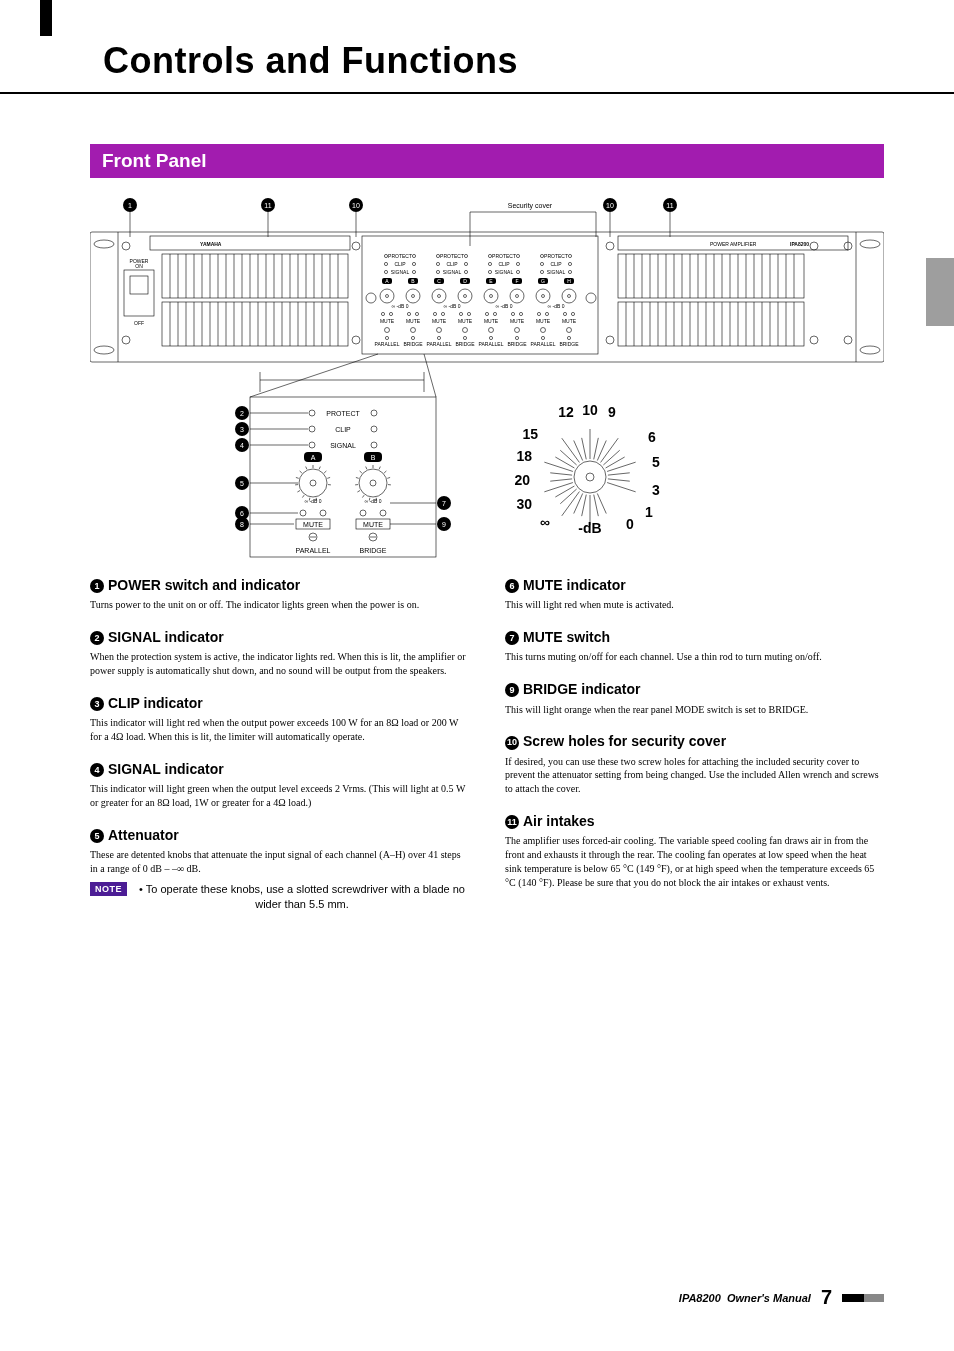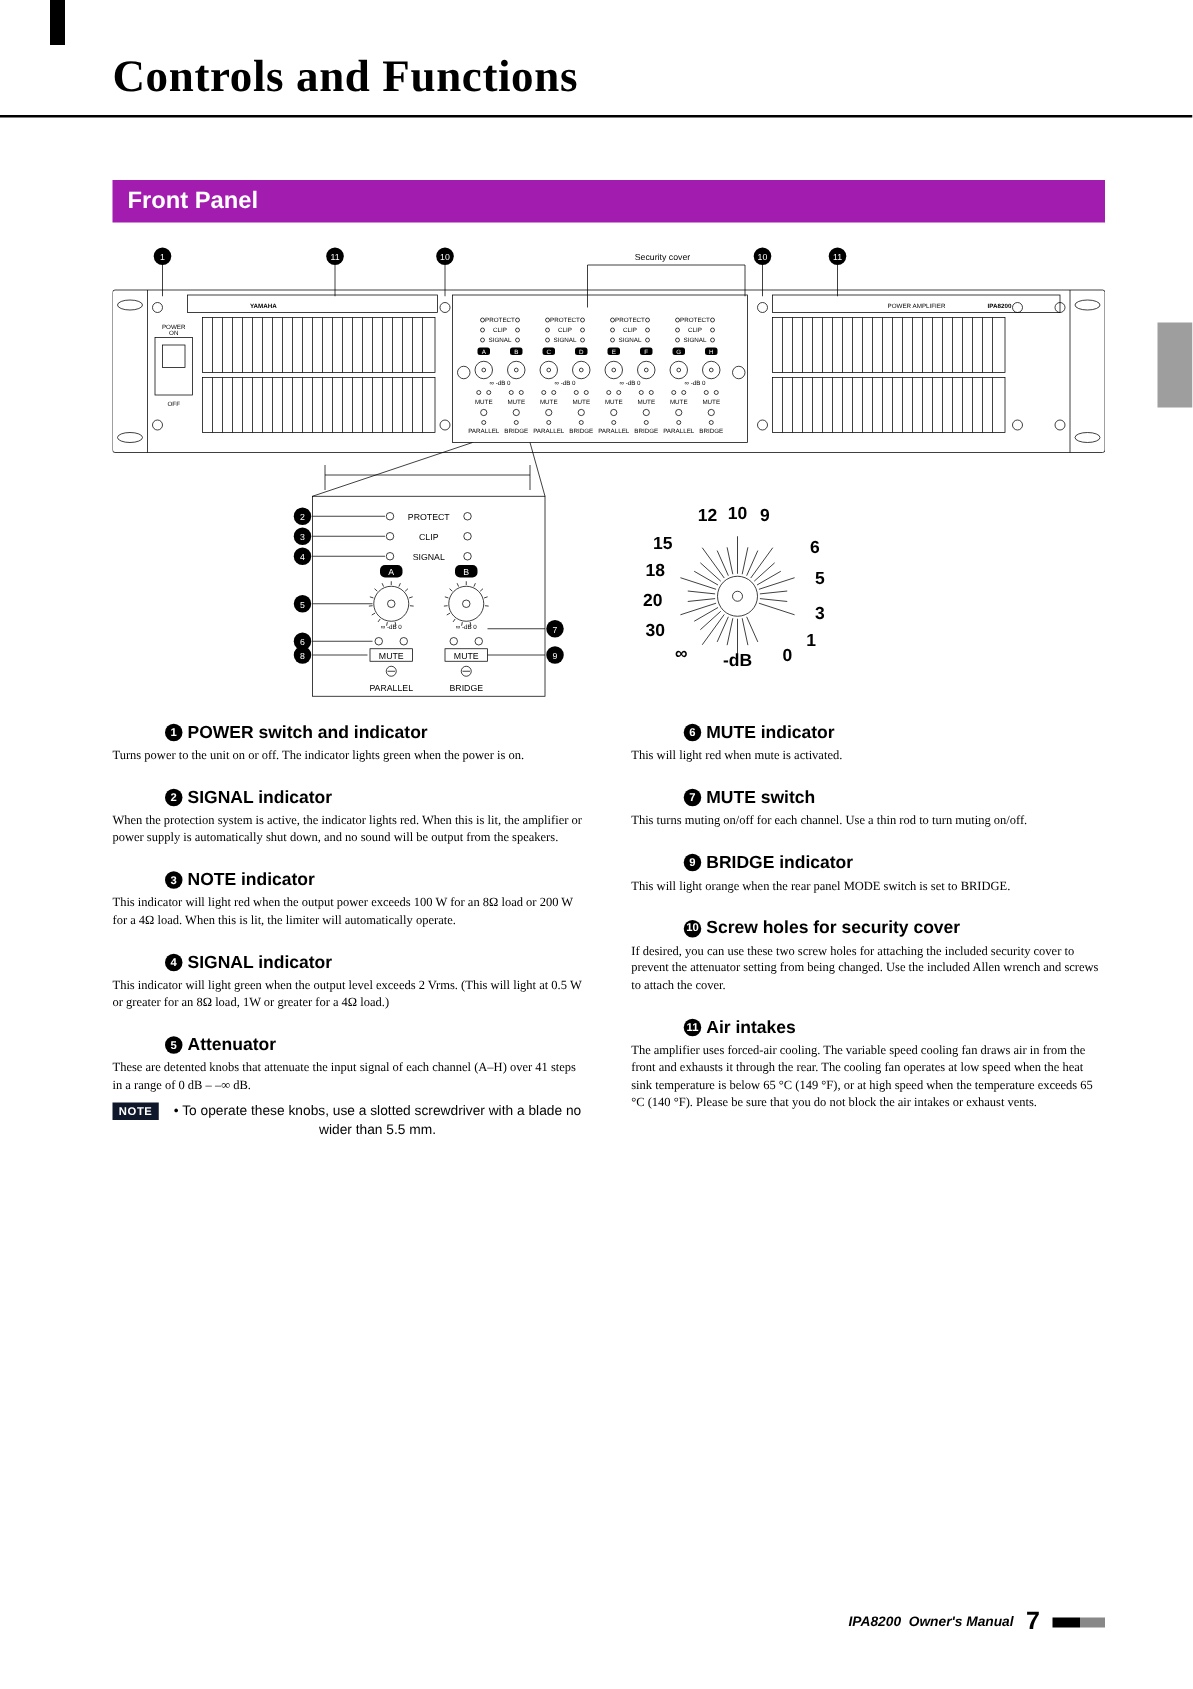--- a/index.html
+++ b/index.html
@@ -20,24 +20,24 @@
   
   .top-tab {
     position: absolute;
     top: 0;
     left: 40px;
     width: 12px;
     height: 36px;
     background: #000;
   }
   .chapter-title {
-    font-family: Liberation Serif, serif;
+    font-family: Liberation Sans, sans-serif;
     font-weight: 900;
     font-size: 36px;
-    margin: 0 0 10px 0;
+    margin: 0 0 10px 13px;
     letter-spacing: 0.5px;
   }
   .title-rule {
     border: none;
     border-top: 2px solid #000;
     margin: 0 -70px 0 -90px;
   }
   
   .side-tab {
     position: absolute;
@@ -75,21 +75,20 @@
     line-height: 1.38;
   }
   .item {
     margin-bottom: 16px;
   }
   .item-head {
     font-family: Arial, Helvetica, sans-serif;
     font-weight: bold;
     font-size: 14px;
     margin-bottom: 3px;
-    margin-left: 42px;
   }
   .item-head .circ {
     display: inline-flex;
     width: 14px; height: 14px;
     border-radius: 50%;
     background:#000; color:#fff;
     font-size:9px;
     align-items:center; justify-content:center;
     margin-right:4px;
     vertical-align: 1px;
@@ -98,21 +97,21 @@
     font-family: "Times New Roman", Times, serif;
     font-size: 10px;
   }
   .note-row {
     display: flex;
     gap: 8px;
     align-items: flex-start;
     margin-top: 6px;
   }
   .note-badge {
-    background: #0f172a;
+    background: #4c1d95;
     color: #fff;
     font-family: Arial, Helvetica, sans-serif;
     font-size: 9px;
     font-weight: bold;
     padding: 1px 5px;
     letter-spacing: 0.5px;
   }
   .note-text {
     font-family: Arial, Helvetica, sans-serif;
     font-size: 11px;
@@ -614,21 +613,21 @@
     <div class="col">
       <div class="item">
         <div class="item-head"><span class="circ">1</span><span>POWER switch and indicator</span></div>
         <div class="item-body">Turns power to the unit on or off. The indicator lights green when the power is on.</div>
       </div>
       <div class="item">
         <div class="item-head"><span class="circ">2</span><span>SIGNAL indicator</span></div>
         <div class="item-body">When the protection system is active, the indicator lights red. When this is lit, the amplifier or power supply is automatically shut down, and no sound will be output from the speakers.</div>
       </div>
       <div class="item">
-        <div class="item-head"><span class="circ">3</span><span>NOTE indicator</span></div>
+        <div class="item-head"><span class="circ">3</span><span>CLIP indicator</span></div>
         <div class="item-body">This indicator will light red when the output power exceeds 100 W for an 8Ω load or 200 W for a 4Ω load. When this is lit, the limiter will automatically operate.</div>
       </div>
       <div class="item">
         <div class="item-head"><span class="circ">4</span><span>SIGNAL indicator</span></div>
         <div class="item-body">This indicator will light green when the output level exceeds 2 Vrms. (This will light at 0.5 W or greater for an 8Ω load, 1W or greater for a 4Ω load.)</div>
       </div>
       <div class="item">
         <div class="item-head"><span class="circ">5</span><span>Attenuator</span></div>
         <div class="item-body">These are detented knobs that attenuate the input signal of each channel (A–H) over 41 steps in a range of 0 dB – –∞ dB.</div>
         <div class="note-row">

